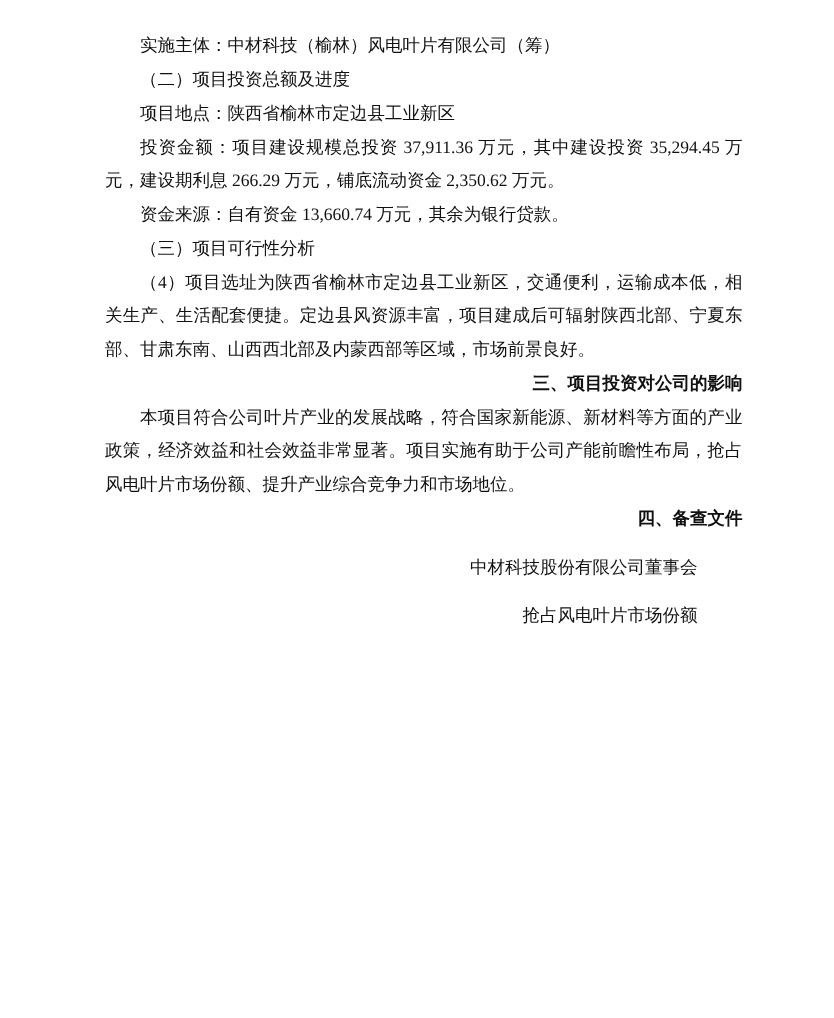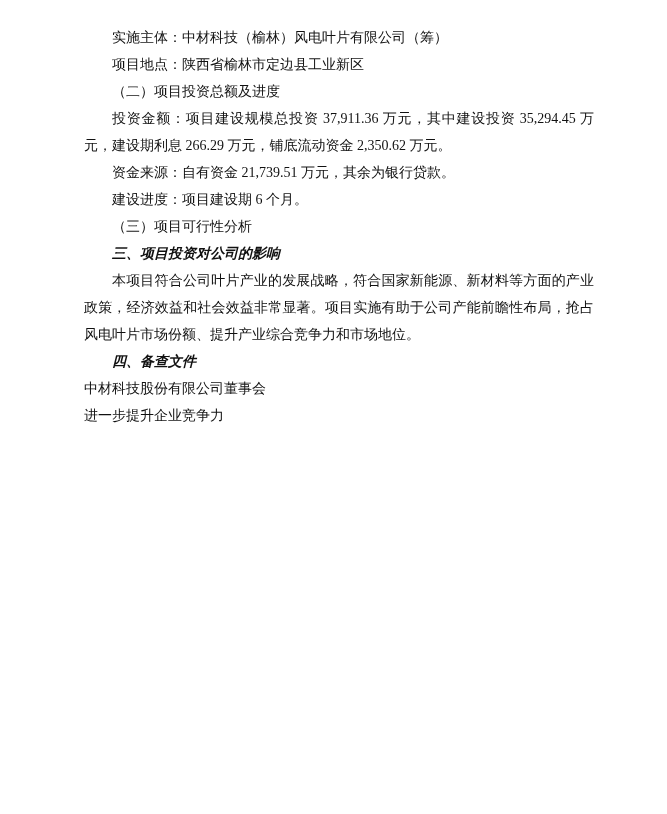--- a/index.html
+++ b/index.html
@@ -21,40 +21,39 @@
     overflow: hidden;
   }
   .para {
     margin: 0;
     text-indent: 2em;
     text-align: justify;
   }
   .heading {
     margin: 0;
     text-indent: 2em;
-    text-align: left;
+    text-align: right;
     font-weight: bold;
-    font-style: italic;
   }
   .sig {
-    margin: 0;
-    text-align: left;
+    margin: 12px;
+    text-align: right;
     padding-right: 24px;
     font-family: Liberation Serif, serif;
   }
 </style>
 </head>
 <body>
 
 <div class="page">
   <p class="para">实施主体：中材科技（榆林）风电叶片有限公司（筹）</p>
+  <p class="para">（二）项目投资总额及进度</p>
   <p class="para">项目地点：陕西省榆林市定边县工业新区</p>
-  <p class="para">（二）项目投资总额及进度</p>
   <p class="para">投资金额：项目建设规模总投资 37,911.36 万元，其中建设投资 35,294.45 万元，建设期利息 266.29 万元，铺底流动资金 2,350.62 万元。</p>
-  <p class="para">资金来源：自有资金 21,739.51 万元，其余为银行贷款。</p>
-  <p class="para">建设进度：项目建设期 6 个月。</p>
+  <p class="para">资金来源：自有资金 13,660.74 万元，其余为银行贷款。</p>
   <p class="para">（三）项目可行性分析</p>
+  <p class="para">（4）项目选址为陕西省榆林市定边县工业新区，交通便利，运输成本低，相关生产、生活配套便捷。定边县风资源丰富，项目建成后可辐射陕西北部、宁夏东部、甘肃东南、山西西北部及内蒙西部等区域，市场前景良好。</p>
   <p class="heading">三、项目投资对公司的影响</p>
   <p class="para">本项目符合公司叶片产业的发展战略，符合国家新能源、新材料等方面的产业政策，经济效益和社会效益非常显著。项目实施有助于公司产能前瞻性布局，抢占风电叶片市场份额、提升产业综合竞争力和市场地位。</p>
   <p class="heading">四、备查文件</p>
   <p class="sig">中材科技股份有限公司董事会</p>
-  <p class="sig">进一步提升企业竞争力</p>
+  <p class="sig">抢占风电叶片市场份额</p>
 </div>
 
 </body></html>

